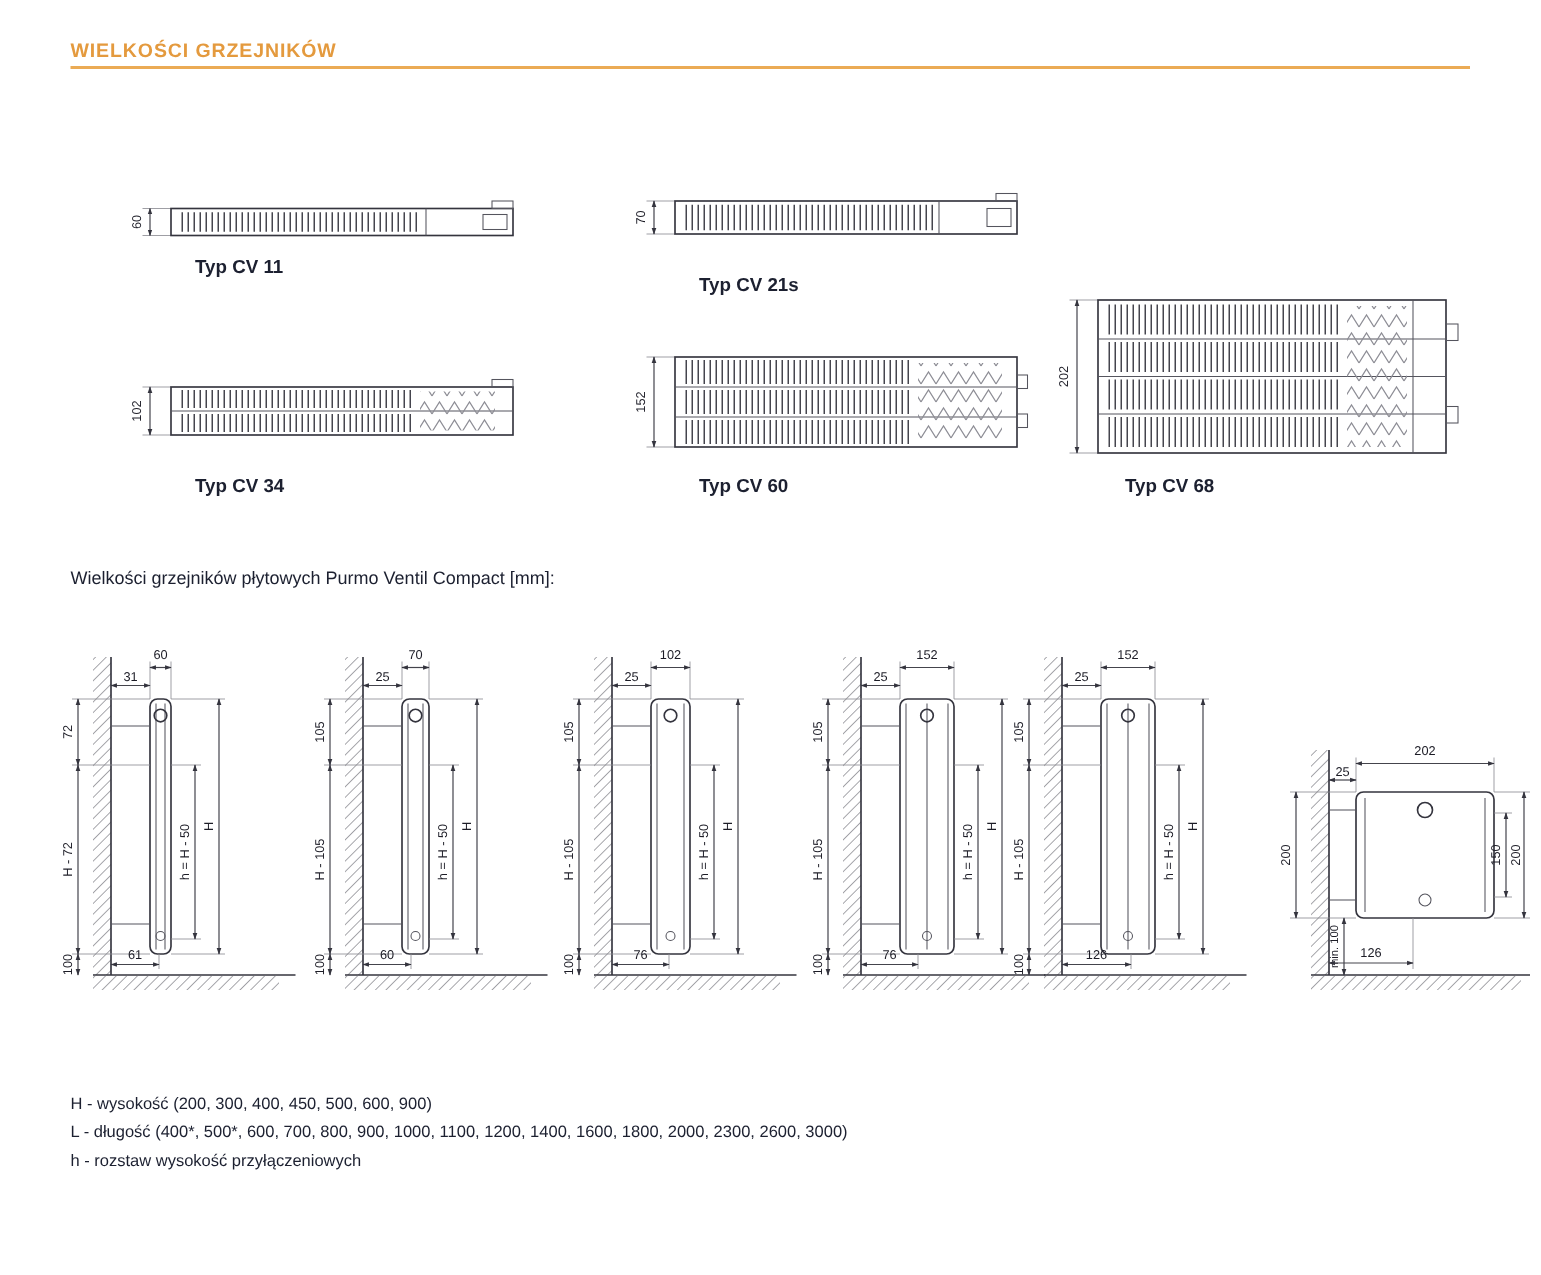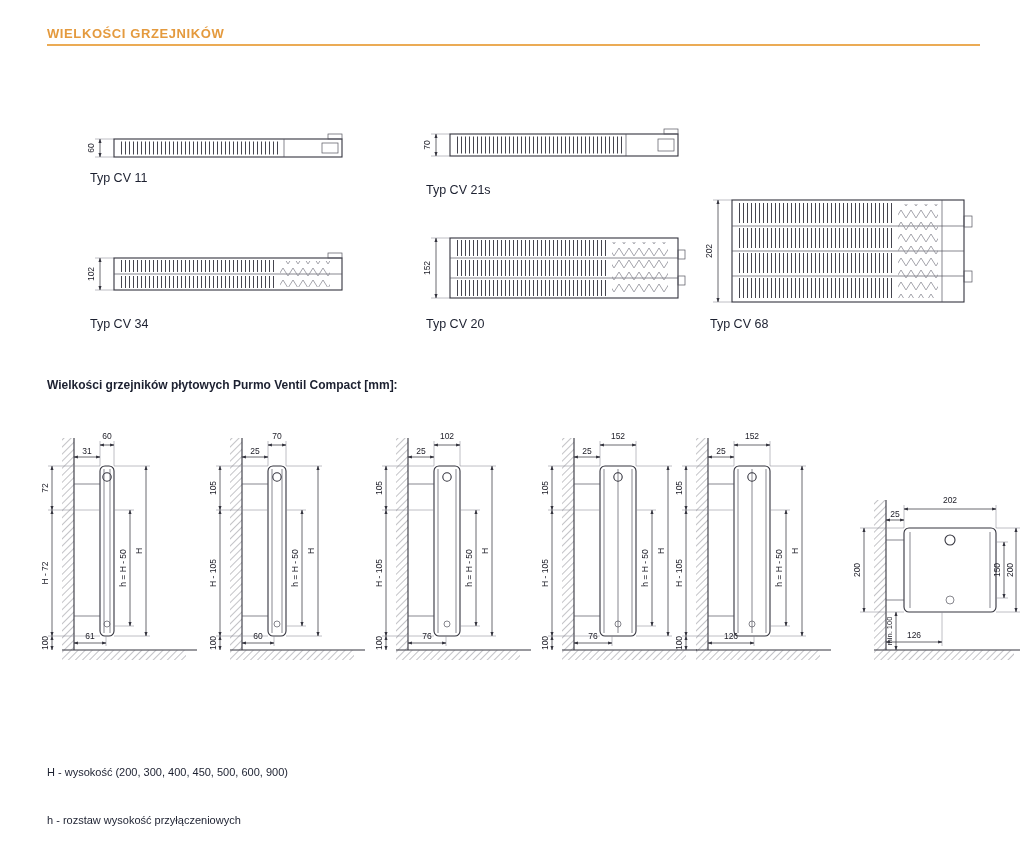--- a/index.html
+++ b/index.html
@@ -1,23 +1,23 @@
 <!DOCTYPE html>
 <html><head>
 <meta charset="utf-8">
 <style>
   * { margin:0; padding:0; box-sizing:border-box; }
   html,body { background:#ffffff; font-family:"Liberation Sans", sans-serif; }
   .page { position:relative; width:1027px; height:850px; background:#ffffff; overflow:hidden; }
   .abs { position:absolute; }
   .title { font-size:13px; font-weight:bold; color:#E49A3E; letter-spacing:0.6px; }
   .rule { height:2px; background:#EBAB55; }
-  .type-label { font-size:12.5px; font-weight:normal; color:#1c2030; }
-  .heading { font-size:12px; font-weight:bold; color:#1c2030; }
-  .legend-line { font-size:11px; color:#1c2030; margin-bottom:7px;margin-top:36px; }
+  .type-label { font-size:12.5px; font-weight:bold; color:#1c2030;margin-left:40px; }
+  .heading { font-size:12px; font-weight:normal; color:#1c2030; }
+  .legend-line { font-size:11px; color:#1c2030; margin-bottom:7px; }
   svg { overflow:visible; display:block; }
   .ln  { stroke:#34343e; stroke-width:1.1; fill:none; }
   .lnt { stroke:#55555e; stroke-width:0.7; fill:none; }
   .dim { stroke:#44444c; stroke-width:0.8; fill:none; }
   .ext { stroke:#8a8a92; stroke-width:0.55; fill:none; }
   text.d  { font-size:8.5px; fill:#1c1c26; }
   text.ds { font-size:7.5px; fill:#1c1c26; }
 </style>
 </head>
 <body>
@@ -92,21 +92,21 @@
     <rect class="ln" x="26" y="4" width="228" height="60" fill="#fff"></rect>
     <line class="lnt" x1="26" y1="24" x2="254" y2="24"></line>
     <line class="lnt" x1="26" y1="44" x2="254" y2="44"></line>
     <rect x="30" y="6" width="152" height="16" fill="url(#fins)"></rect>
     <rect x="30" y="26" width="152" height="16" fill="url(#fins)"></rect>
     <rect x="30" y="46" width="152" height="16" fill="url(#fins)"></rect>
     <rect x="188" y="8" width="56" height="52" fill="url(#zig)"></rect>
     <rect class="lnt" x="254" y="16" width="7" height="9" fill="#fff"></rect>
     <rect class="lnt" x="254" y="42" width="7" height="9" fill="#fff"></rect>
   </svg>
-  <div class="abs type-label" style="left:426px;top:317px">Typ CV 20</div>
+  <div class="abs type-label" style="left:426px;top:317px">Typ CV 60</div>
 
   <svg class="abs" style="left:706px;top:196px" width="276" height="112" viewBox="0 0 276 112">
     <line class="ext" x1="7" y1="4" x2="26" y2="4"></line>
     <line class="ext" x1="7" y1="106" x2="26" y2="106"></line>
     <line class="dim" x1="12" y1="4" x2="12" y2="106" marker-start="url(#arw)" marker-end="url(#arw)"></line>
     <text class="d" x="6" y="55" text-anchor="middle" transform="rotate(-90 6 55)">202</text>
     <rect class="ln" x="26" y="4" width="232" height="102" fill="#fff"></rect>
     <line class="lnt" x1="26" y1="30" x2="258" y2="30"></line>
     <line class="lnt" x1="26" y1="55" x2="258" y2="55"></line>
     <line class="lnt" x1="26" y1="80" x2="258" y2="80"></line>
@@ -357,16 +357,17 @@
     <text class="d" x="161" y="80" text-anchor="middle" transform="rotate(-90 161 80)">200</text>
     <line class="dim" x1="44" y1="122" x2="44" y2="160" marker-start="url(#arw)" marker-end="url(#arw)"></line>
     <text class="ds" x="40" y="141" text-anchor="middle" transform="rotate(-90 40 141)">min. 100</text>
     <line class="ext" x1="90" y1="122" x2="90" y2="156"></line>
     <line class="dim" x1="34" y1="152" x2="90" y2="152" marker-start="url(#arw)" marker-end="url(#arw)"></line>
     <text class="d" x="62" y="148" text-anchor="middle">126</text>
   </svg>
 
   <div class="abs" style="left:47px;top:730px">
     <div class="legend-line">H - wysokość (200, 300, 400, 450, 500, 600, 900)</div>
+    <div class="legend-line">L - długość (400*, 500*, 600, 700, 800, 900, 1000, 1100, 1200, 1400, 1600, 1800, 2000, 2300, 2600, 3000)</div>
     <div class="legend-line">h - rozstaw wysokość przyłączeniowych</div>
   </div>
 
 </div>
 
 </body></html>

